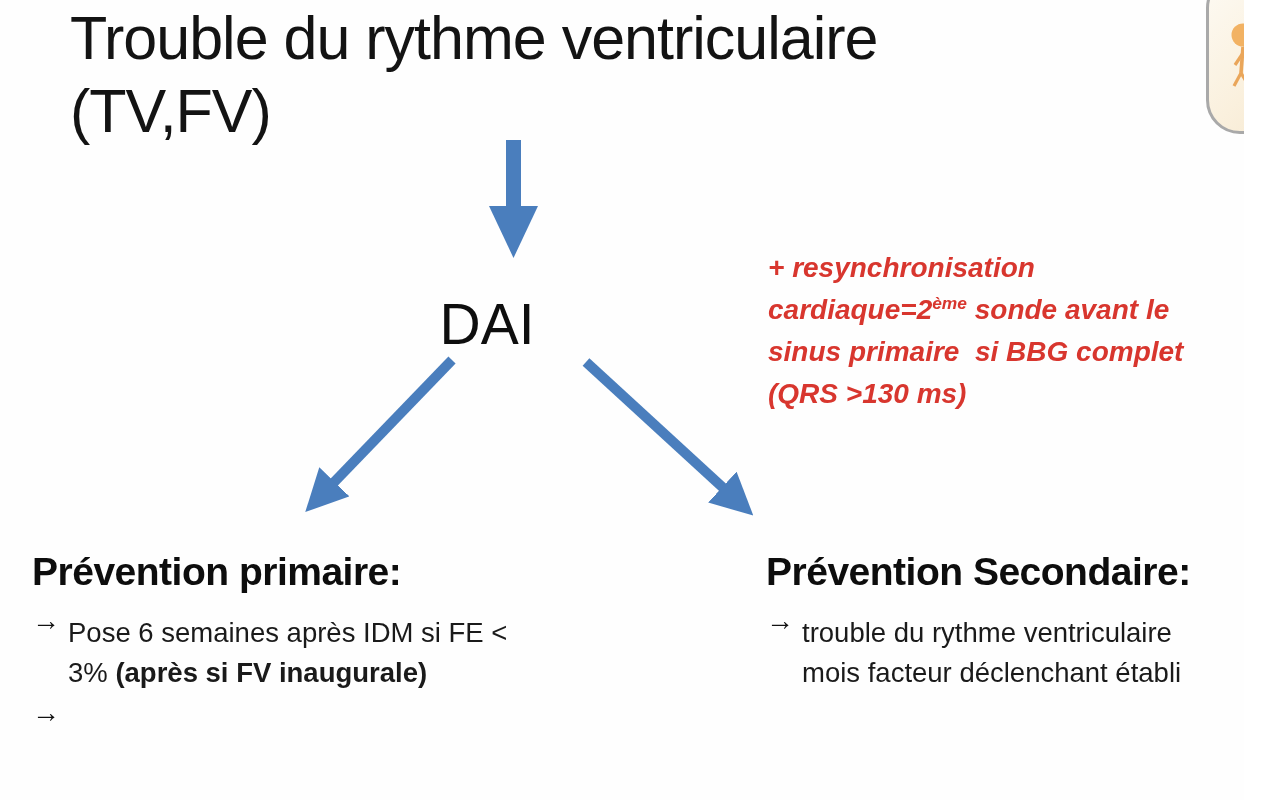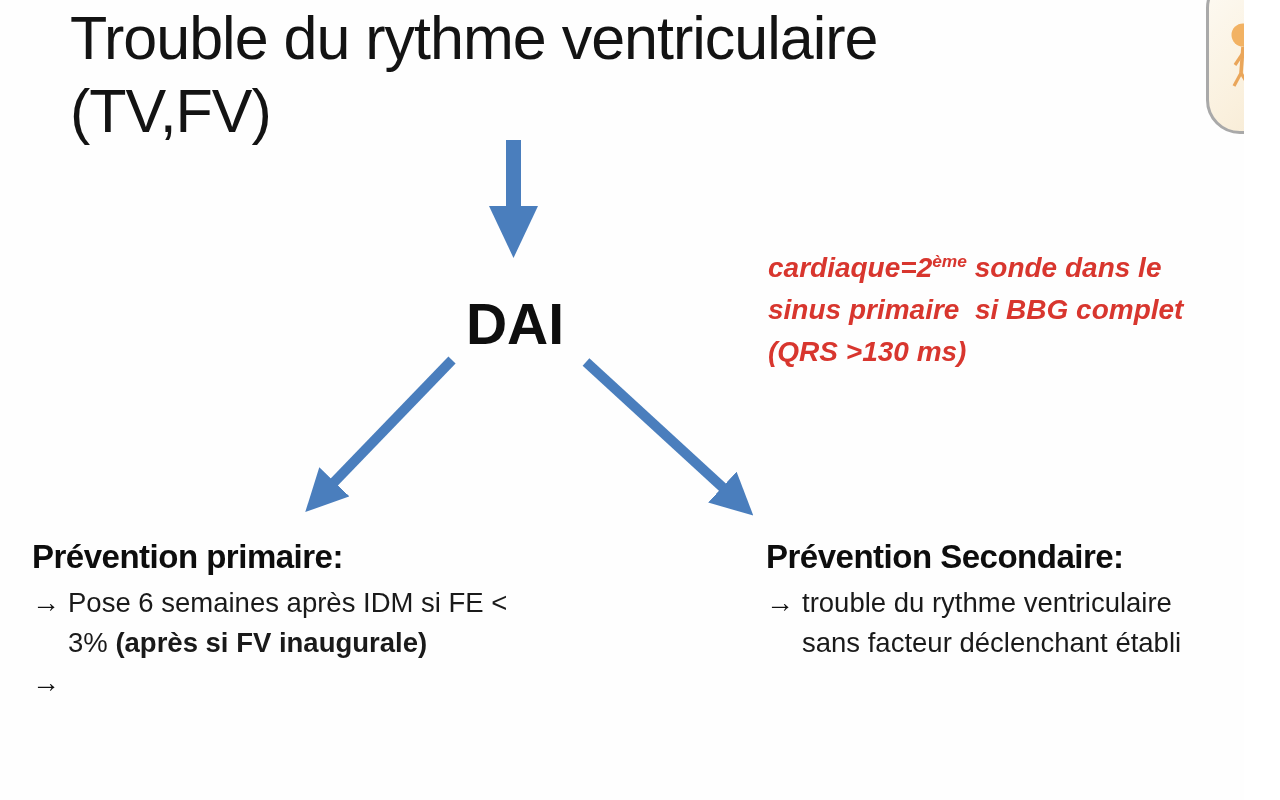--- a/index.html
+++ b/index.html
@@ -7,43 +7,43 @@
     position:relative; width:1244px; height:800px; overflow:hidden;
     background:#fefefe; font-family:"Liberation Sans", sans-serif; color:#161616;
   }
   .title {
     position:absolute; left:70px; top:2px;
     font-size:61px; line-height:73px; font-weight:400; color:#131313;
     letter-spacing:-1px; white-space:nowrap;
   }
   .arrows-layer { position:absolute; left:0; top:0; pointer-events:none; }
   .dai-label {
-    position:absolute; left:460px; top:293px; width:110px; text-align:center;
-    font-size:57px; line-height:1.1; font-weight:700; color:#0e0e0e;
+    position:absolute; left:432px; top:293px; width:110px; text-align:center;
+    font-size:57px; line-height:1.1; font-weight:400; color:#0e0e0e;
   }
   .note {
     position:absolute; left:768px; top:247px; width:480px;
     font-size:28px; line-height:42px; font-weight:700; font-style:italic;
     color:#d8362e;
   }
   .note-line { white-space:pre-wrap; }
   .note sup { font-size:0.62em; line-height:0; }
   .section { position:absolute; width:560px; }
   .section.primary { left:32px; top:538px; }
   .section.secondary { left:766px; top:538px; width:505px; }
   .section-heading {
-    font-size:33px; font-weight:700; color:#0d0d0d; letter-spacing:-0.5px;
-    margin:0 0 7px 0;
+    font-size:39px; font-weight:700; color:#0d0d0d; letter-spacing:-0.5px;
+    margin:12px 0 7px 0;
   }
   .bullet { display:flex; align-items:flex-start; }
   .bullet-arrow {
     flex:0 0 36px; font-size:28px; line-height:40px; color:#111;
     font-weight:400;
   }
-  .bullet-text { font-size:27.5px; line-height:40px; color:#1a1a1a; }
+  .bullet-text { font-size:27.5px; line-height:40px; color:#1a1a1a;margin-top:12px; }
   .bullet-text .bline { white-space:pre-wrap; }
   .bullet-text .b { font-weight:700; }
   .clipart-frame {
     position:absolute; left:1206px; top:-26px; width:130px; height:160px;
     border:3px solid #a9a9a9; border-radius:34px;
     background:linear-gradient(135deg,#fdfaf3 0%, #faf0dd 55%, #f4e6cc 100%);
     box-sizing:border-box; overflow:hidden;
   }
   .clipart-frame svg { position:absolute; left:0; top:0; }
 </style>
@@ -67,21 +67,22 @@
       <rect x="506" y="140" width="15" height="67" fill="#4a7ebd"></rect>
       <polygon points="489,206 538,206 513.5,258" fill="#4a7ebd"></polygon>
     </g>
     <line x1="452" y1="360" x2="314" y2="503" stroke="#4a7ebd" stroke-width="10" marker-end="url(#ah)"></line>
     <line x1="586" y1="362" x2="744" y2="507" stroke="#4a7ebd" stroke-width="10" marker-end="url(#ah)"></line>
   </svg>
 
   <div class="dai-label">DAI</div>
 
   <div class="note">
-    <div class="note-line"><span>cardiaque=2</span><sup>ème</sup><span> sonde dans le</span></div>
+    <div class="note-line">+ resynchronisation</div>
+    <div class="note-line"><span>cardiaque=2</span><sup>ème</sup><span> sonde avant le</span></div>
     <div class="note-line">sinus primaire  si BBG complet</div>
     <div class="note-line">(QRS &gt;130 ms)</div>
   </div>
 
   <div class="section primary">
     <div class="section-heading">Prévention primaire:</div>
     <div class="bullet">
       <span class="bullet-arrow">→</span>
       <div class="bullet-text">
         <div class="bline">Pose 6 semaines après IDM si FE &lt;</div>
@@ -92,21 +93,21 @@
       <span class="bullet-arrow">→</span>
     </div>
   </div>
 
   <div class="section secondary">
     <div class="section-heading">Prévention Secondaire:</div>
     <div class="bullet">
       <span class="bullet-arrow">→</span>
       <div class="bullet-text">
         <div class="bline">trouble du rythme ventriculaire</div>
-        <div class="bline">sans facteur déclenchant établi</div>
+        <div class="bline">mois facteur déclenchant établi</div>
       </div>
     </div>
   </div>
 
   <div class="clipart-frame">
     <svg width="130" height="160" viewBox="0 0 130 160">
 
       <g>
         <rect x="56" y="28" width="74" height="62" fill="#fdfaf2" stroke="#c8c2b4" stroke-width="1"></rect>
         <line x1="62" y1="38" x2="124" y2="36" stroke="#b9b2a2" stroke-width="1.6"></line>

